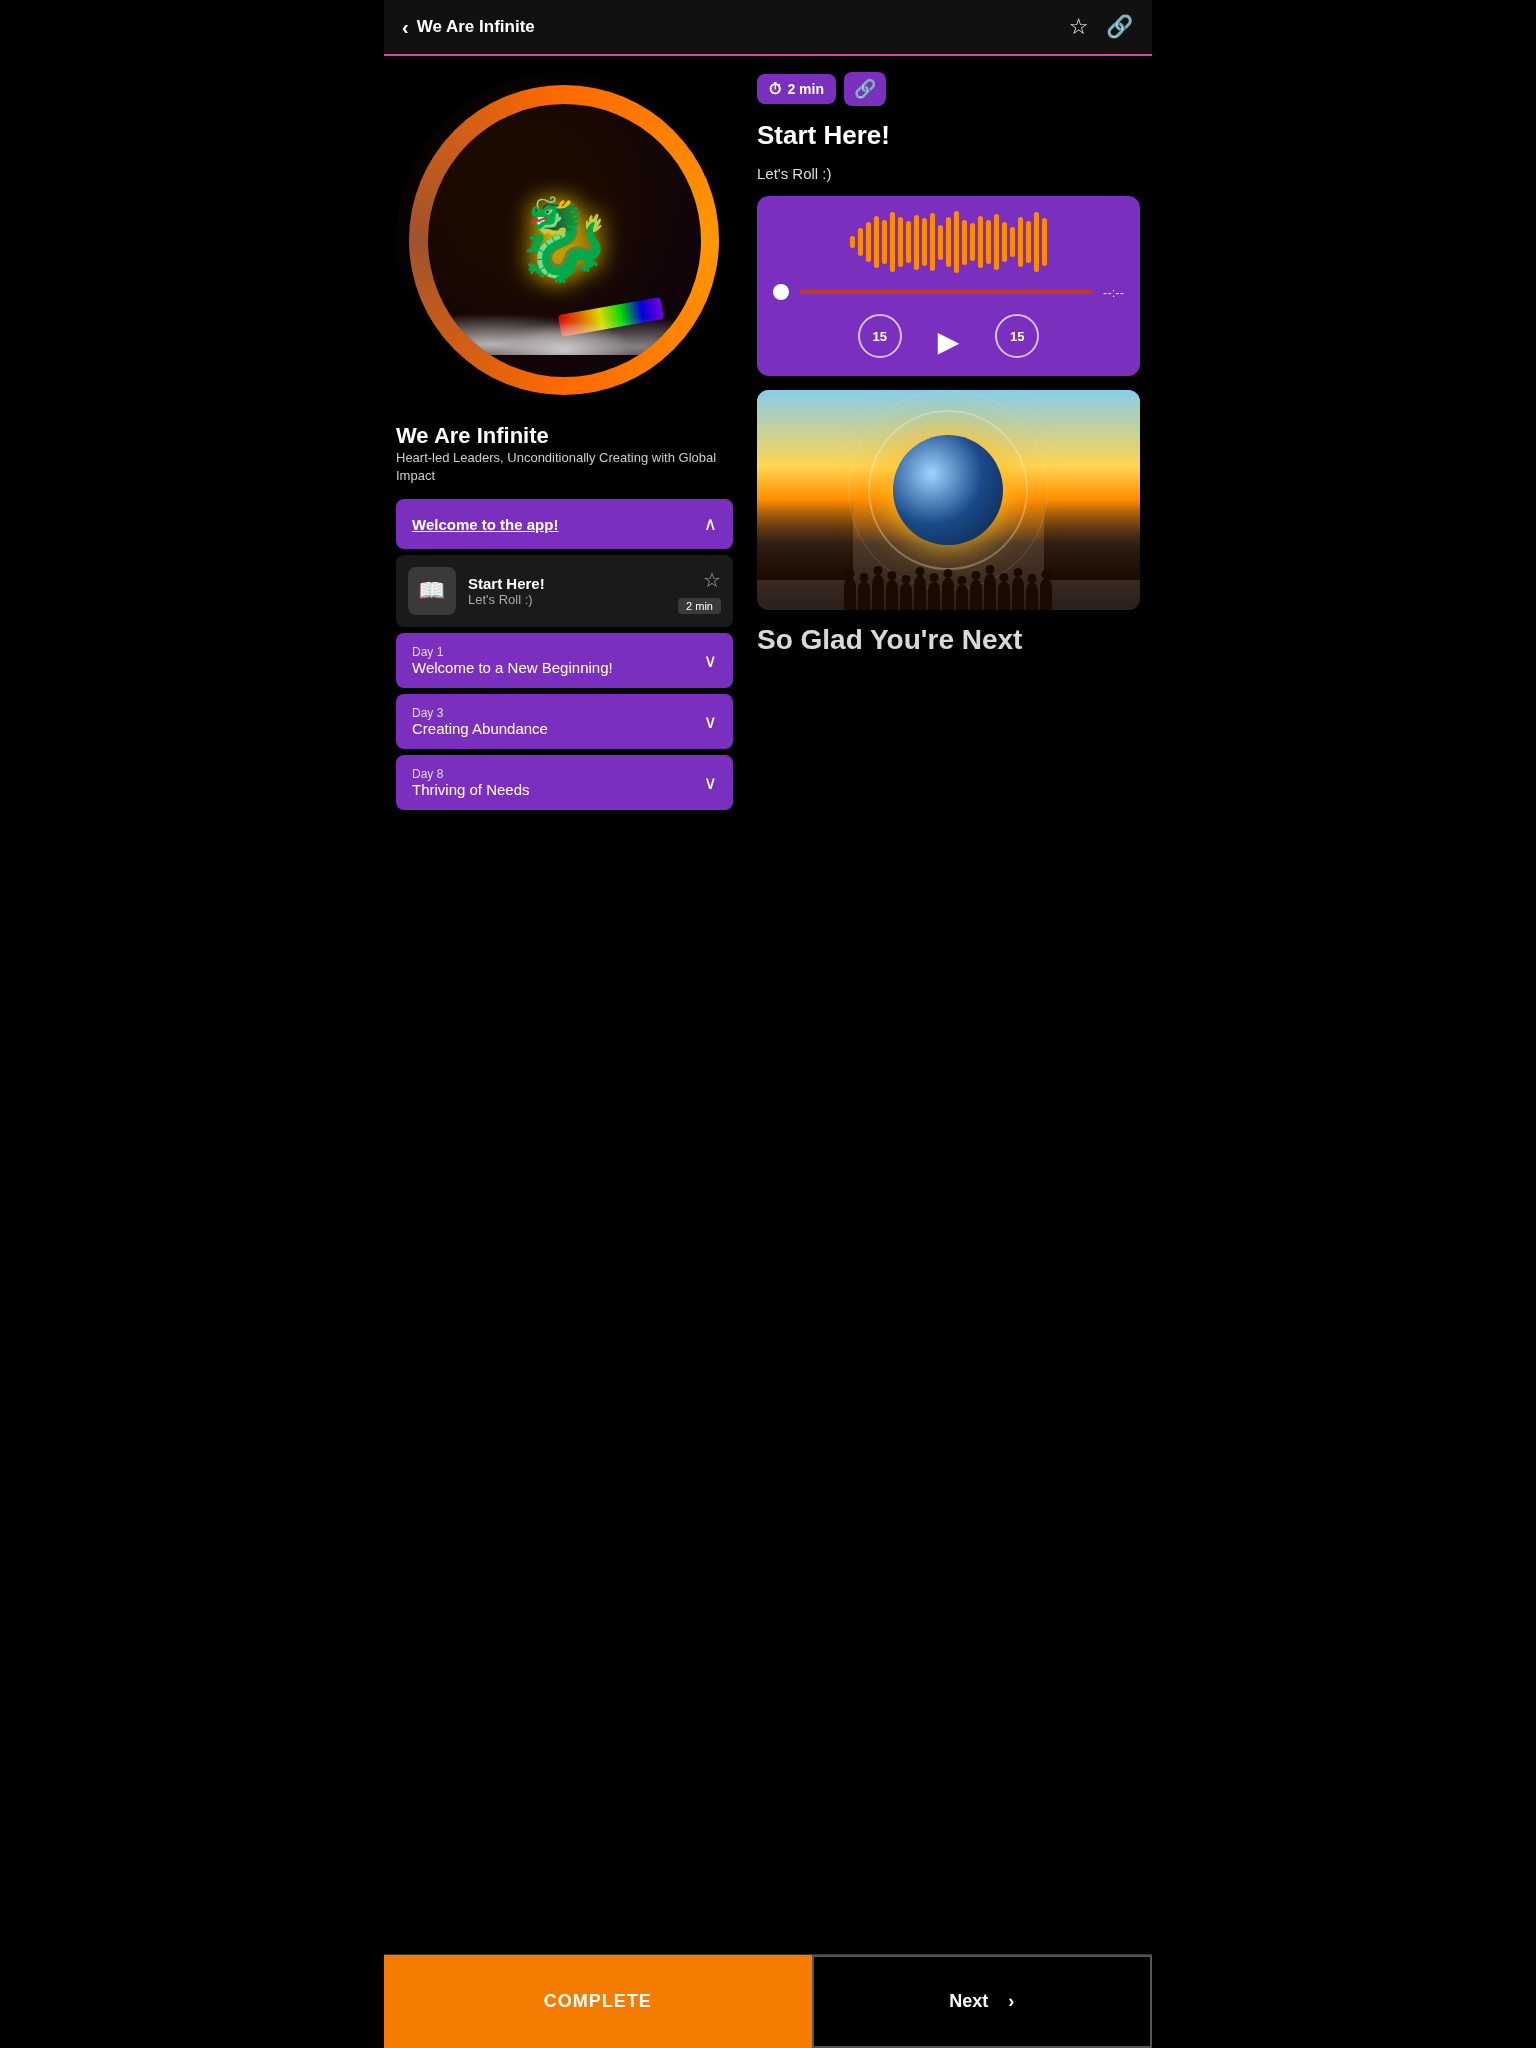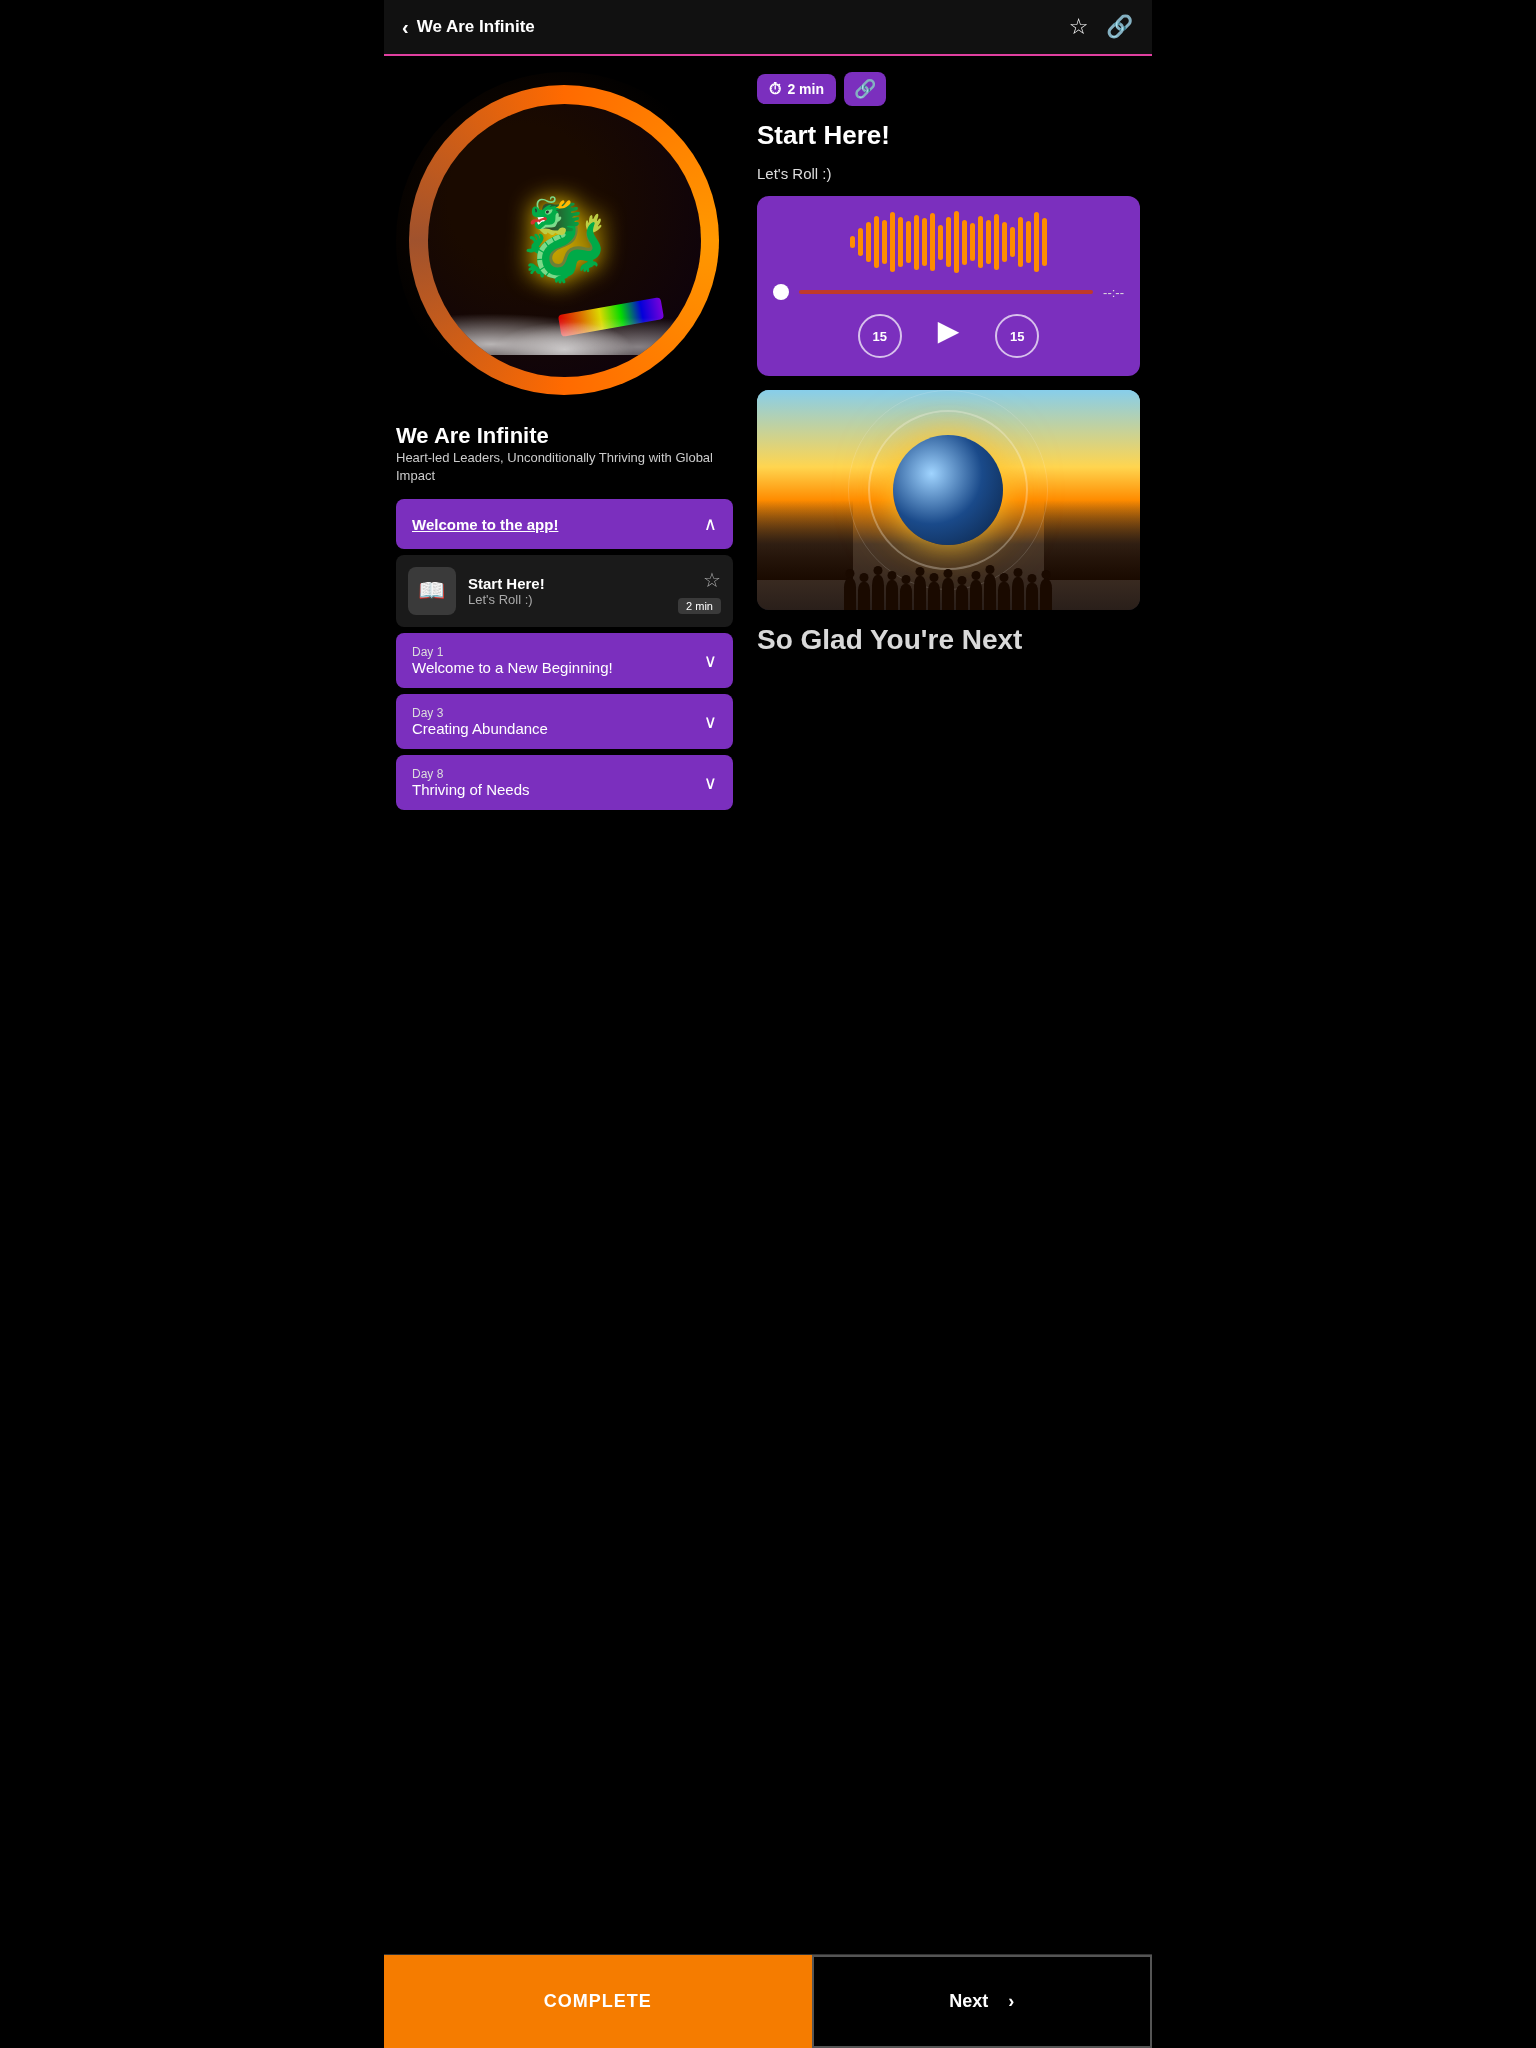--- a/index.html
+++ b/index.html
@@ -292,21 +292,21 @@
       background: #c0392b;
       border-radius: 2px;
     }
     .progress-time {
       font-size: 13px;
       color: #ddd;
       white-space: nowrap;
     }
     .player-controls {
       display: flex;
-      align-items: flex-start;
+      align-items: flex-end;
       justify-content: center;
       gap: 32px;
     }
     .control-btn {
       background: none;
       border: 2px solid rgba(255,255,255,0.7);
       border-radius: 50%;
       width: 44px;
       height: 44px;
       color: #fff;
@@ -479,21 +479,21 @@
           <div class="dragon-circle-inner">
             <span class="dragon-emoji">🐉</span>
             <div class="rainbow-bar"></div>
             <div class="clouds"></div>
           </div>
         </div>
       </div>
 
       <div>
         <div class="app-title">We Are Infinite</div>
-        <div class="app-subtitle">Heart-led Leaders, Unconditionally Thriving with Global Impact</div>
+        <div class="app-subtitle">Heart-led Leaders, Unconditionally Creating with Global Impact</div>
       </div>
 
       <div class="accordion">
 
         <div class="accordion-header">
           <span class="accordion-header-label">Welcome to the app!</span>
           <span class="accordion-toggle">∧</span>
         </div>
 
         <div class="accordion-content">

